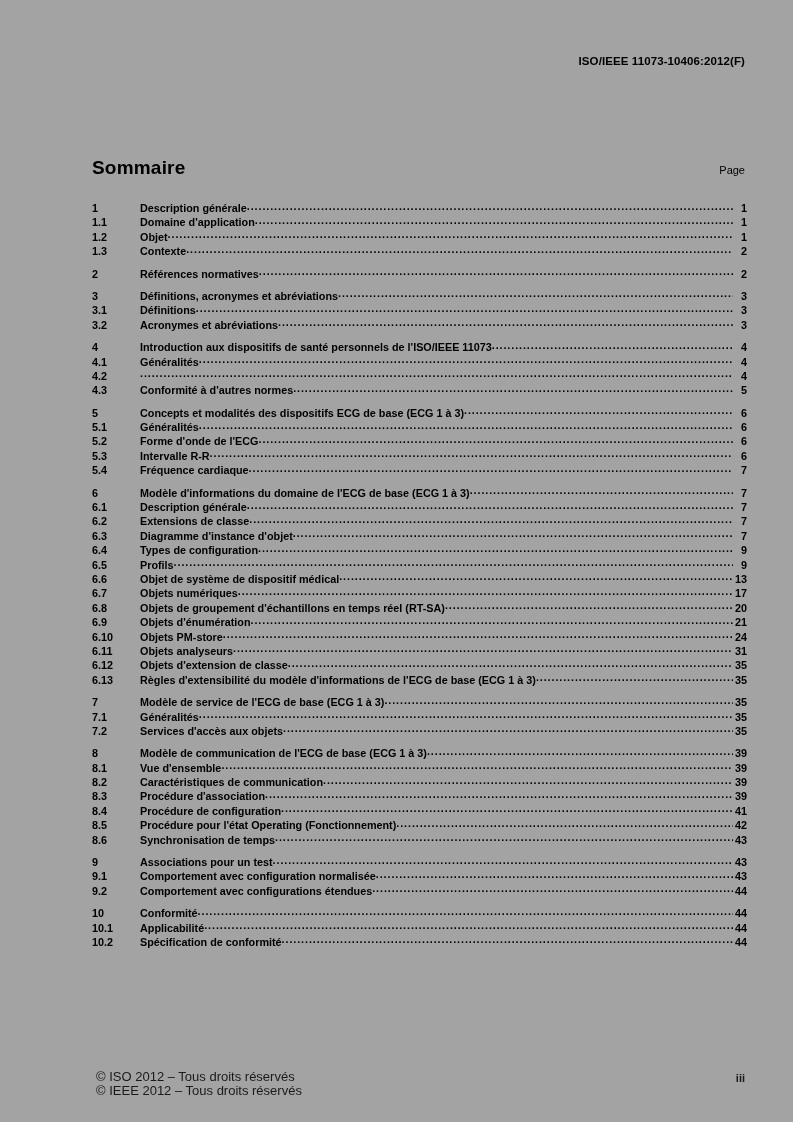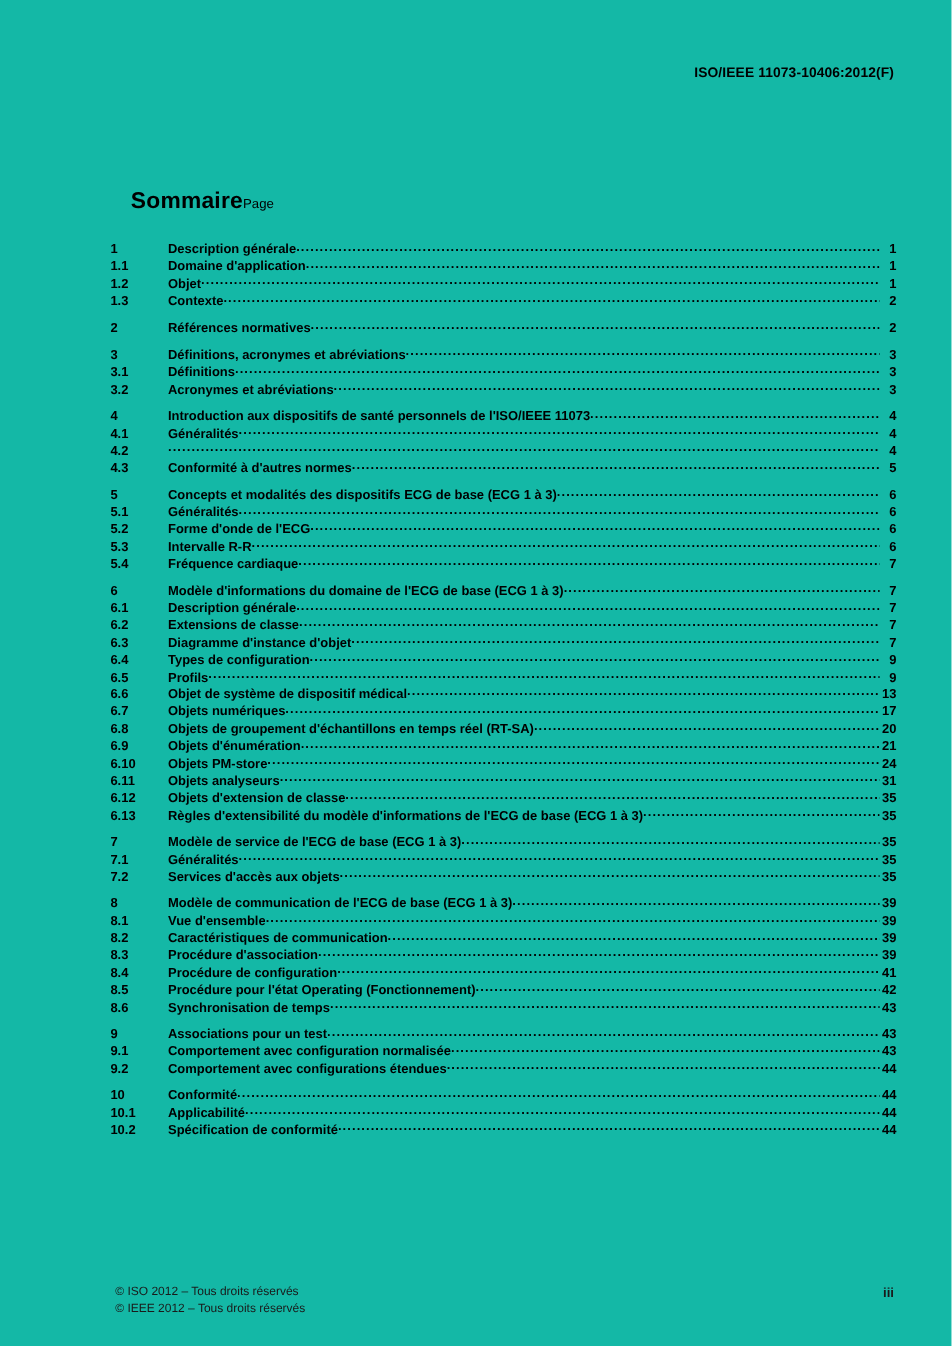--- a/index.html
+++ b/index.html
@@ -4,41 +4,42 @@
 <style>
   html, body {
     margin: 0;
     padding: 0;
     background: #ffffff;
   }
   .page {
     position: relative;
     width: 793px;
     height: 1122px;
-    background: #14b8a6;
+    background: #a3a3a3;
     font-family: "Liberation Sans", sans-serif;
     color: #000000;
     overflow: hidden;
   }
   .doc-header {
     position: absolute;
     top: 55px;
     right: 48px;
     font-size: 11.5px;
     font-weight: bold;
     letter-spacing: 0.1px;
     white-space: nowrap;
   }
   .title-row {
     position: absolute;
     top: 157px;
-    left: 109px;
+    left: 92px;
     right: 48px;
     display: flex;
     align-items: baseline;
+    justify-content: space-between;
   }
   .sommaire-title {
     font-size: 19px;
     font-weight: bold;
     letter-spacing: 0.2px;
   }
   .page-label {
     font-size: 11px;
     font-weight: normal;
   }
@@ -89,21 +90,21 @@
   .toc-pg {
     flex: 0 0 auto;
     text-align: right;
     min-width: 14px;
     padding-left: 0px;
   }
   .footer {
     position: absolute;
     left: 96px;
     bottom: 24px;
-    font-size: 10px;
+    font-size: 13px;
     line-height: 14px;
     color: #1a1a1a;
     font-weight: normal;
   }
   .footer-pg {
     position: absolute;
     right: 48px;
     bottom: 38px;
     font-size: 11px;
     font-weight: bold;

